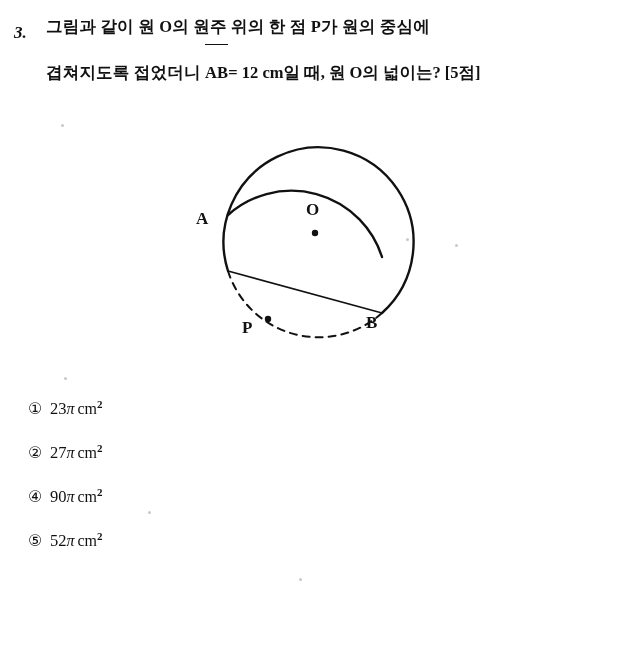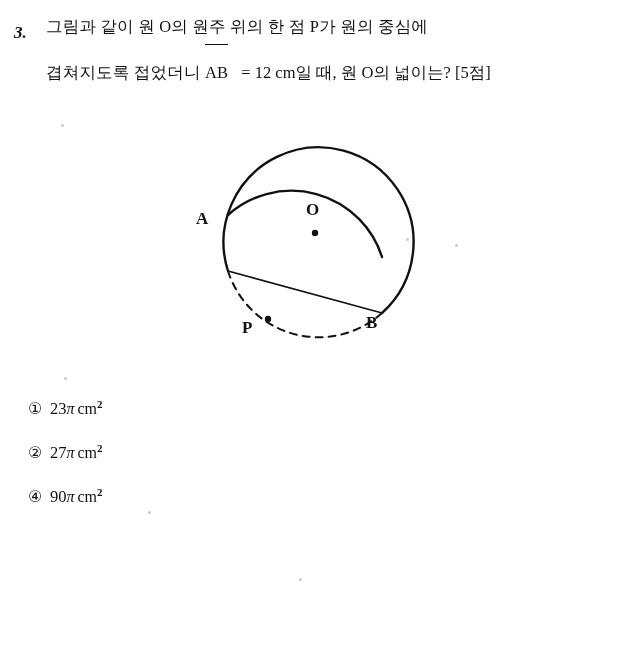--- a/index.html
+++ b/index.html
@@ -27,20 +27,21 @@
     left: 14px;
     top: 12px;
     width: 600px;
   }
   .stem-line {
     display: block;
     white-space: nowrap;
     font-size: 16.5px;
     line-height: 30px;
     letter-spacing: 0.2px;
+    font-weight: bold;
   }
   .qnum {
     position: absolute;
     left: 0px;
     top: 11px;
     font-family: "Liberation Serif", serif;
     font-style: italic;
     font-weight: bold;
     font-size: 17px;
   }
@@ -52,21 +53,20 @@
     margin-top: 2px;
   }
   .seg-over {
     border-top: 1.3px solid #111;
     padding-top: 18px;
     display: inline-block;
     line-height: 20px;
   }
   .tight {
     letter-spacing: 0px;
-    margin-left: 13px;
   }
 
   
   .figure {
     position: absolute;
     left: 180px;
     top: 103px;
     width: 270px;
     height: 260px;
   }
@@ -170,20 +170,23 @@
   <div class="choices">
     <span class="choice">
       <span class="marker">①</span><span class="val">23</span><span class="pi">π</span><span class="unit">cm</span><sup>2</sup>
     </span>
     <span class="choice">
       <span class="marker">②</span><span class="val">27</span><span class="pi">π</span><span class="unit">cm</span><sup>2</sup>
     </span>
     <span class="choice">
       <span class="marker">④</span><span class="val">90</span><span class="pi">π</span><span class="unit">cm</span><sup>2</sup>
     </span>
+    <span class="choice">
+      <span class="marker">⑤</span><span class="val">52</span><span class="pi">π</span><span class="unit">cm</span><sup>2</sup>
+    </span>
   </div>
 
   <span class="speck" style="left:61px; top:124px; width:3px; height:3px;"></span>
   <span class="speck" style="left:406px; top:238px; width:3px; height:3px;"></span>
   <span class="speck" style="left:455px; top:244px; width:3px; height:3px;"></span>
   <span class="speck" style="left:64px; top:377px; width:3px; height:3px;"></span>
   <span class="speck" style="left:148px; top:511px; width:3px; height:3px;"></span>
   <span class="speck" style="left:299px; top:578px; width:3px; height:3px;"></span>
 </div>
 

